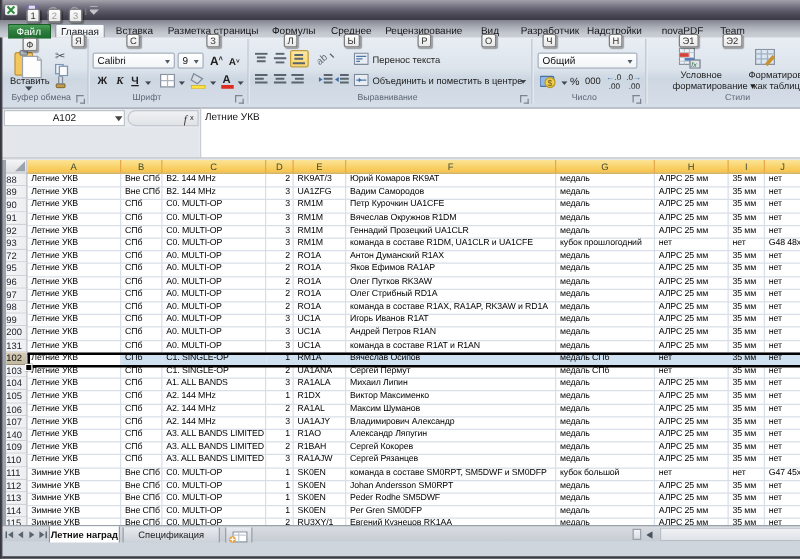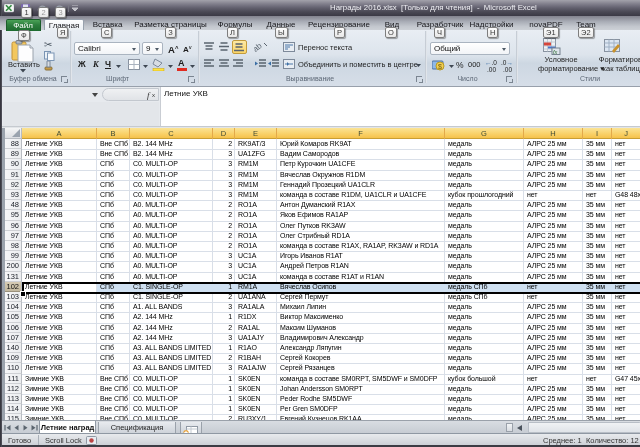--- a/index.html
+++ b/index.html
@@ -42,21 +42,21 @@
 #fcontent span{position:absolute;left:3px;top:2px;font-size:8px;color:#111;}
 #fgray{position:absolute;left:3px;top:15px;width:156px;height:24px;background:#e3e6ea;}
 #fbot{position:absolute;left:0;top:38.5px;width:640px;height:3px;background:linear-gradient(180deg,#b3b9c0 0%,#dfe2e6 40%,#f2f3f5 100%);}
 
 #grid{left:0;top:127.5px;width:640px;height:292px;background:#fff;overflow:hidden;}
 #gridleft{position:absolute;left:0;top:0;width:5px;height:293px;background:#9ba3ad;}
 #selall{position:absolute;left:5px;top:0;width:17px;height:11.5px;background:linear-gradient(180deg,#f4f5f6,#dcdee2);border-right:1px solid #b8bcc2;border-bottom:1px solid #b8bcc2;}
 #selall:after{content:"";position:absolute;right:1px;bottom:1px;border-left:8px solid transparent;border-bottom:8px solid #9aa3ae;}
 #chead{position:absolute;left:22px;top:0;width:618px;height:11.5px;background:linear-gradient(180deg,#fbe496 0%,#f9d26b 55%,#f6c24b 100%);border-bottom:1px solid #c99e33;}
 .ch{position:absolute;top:0;height:11px;font-size:7.5px;color:#3e4a35;text-align:center;line-height:11px;border-right:1px solid #e3a94a;}
-.rh{position:absolute;left:5px;width:17px;height:10.2px;background:linear-gradient(90deg,#f6f6f8,#eceef0);border-right:1px solid #b8bcc2;border-bottom:1px solid #cfd1d5;font-size:7.5px;color:#20242c;text-align:right;padding-right:2px;line-height:10px;}
+.rh{position:absolute;left:5px;width:17px;height:10.2px;background:linear-gradient(90deg,#f6f6f8,#eceef0);border-right:1px solid #b8bcc2;border-bottom:1px solid #cfd1d5;font-size:7.5px;color:#20242c;padding-right:2px;line-height:10px;}
 .rh.sel{background:linear-gradient(180deg,#d6cbb4,#c2b89e);border-bottom:1px solid #9a917c;color:#111;}
 .gv{position:absolute;top:11.5px;bottom:0;width:1px;background:#d9dfe8;}
 .gh{position:absolute;left:22px;right:0;height:1px;background:#d9dfe8;}
 .c{position:absolute;height:10.2px;font-size:7px;letter-spacing:-0.08px;color:#000;line-height:10.4px;padding-left:3px;white-space:nowrap;overflow:hidden;}
 .c.num{text-align:right;padding-right:3px;padding-left:0;}
 .c.selc{background:#cfe0f1;}
 #selrow{position:absolute;left:22px;top:154px;width:618px;height:12.6px;border-top:2px solid #000;border-bottom:2px solid #000;z-index:5;pointer-events:none;}
 #selrow i{position:absolute;left:0;top:-1px;bottom:-1px;width:2px;background:#000;}
 #fillh{position:absolute;left:20px;top:163.5px;width:6px;height:6px;background:#000;border:1px solid #fff;z-index:6;}
 
@@ -67,21 +67,20 @@
 
 #status{left:0;top:433px;width:640px;height:12px;background:linear-gradient(180deg,#e8eaed,#cdd1d7);border-top:1px solid #8f98a3;font-size:7.5px;color:#333;}
 #statusdark{left:0;top:445px;width:640px;height:2px;background:#3c3c44;}
 
 #bleft{left:0;top:0;width:2px;height:447px;background:linear-gradient(90deg,#2e2e36,#55555f);}
 </style></head>
 <body>
 <div id="w">
 
 <div class="abs" id="title">
-  <span class="ttext">Награды 2016.xlsx  [Только для чтения]  -  Microsoft Excel</span>
 
   <svg class="qati" style="left:4px;top:3.5px" width="10" height="9">
         <rect x="0" y="0" width="10" height="8" rx="1.5" fill="#f4f6f4" stroke="#b7bcc0" stroke-width="0.5"></rect>
         <path d="M2 1.2 L7.5 6.8 M7.5 1.2 L2 6.8" stroke="#2f8a3f" stroke-width="1.6"></path>
       </svg>
 
   <svg class="qati" style="left:21px;top:4px" width="9" height="9">
         <rect x="0" y="0" width="9" height="9" rx="1" fill="#7b68ae"></rect>
         <rect x="2" y="0.5" width="5" height="3" fill="#dfe3ee"></rect>
         <rect x="1.5" y="5" width="6" height="4" fill="#e9ecf4"></rect>
@@ -105,21 +104,21 @@
 <div class="kt" style="left:21px;top:7px;">1</div>
 <div class="kt dis" style="left:38px;top:7px;">2</div>
 <div class="kt dis" style="left:55px;top:7px;">3</div>
 
 <div class="abs" id="tabstrip">
   <div class="tab" id="tfile">Файл</div>
   <div class="tab" id="thome">Главная</div>
   <div class="tab" style="left:89px;width:37px;">Вставка</div>
   <div class="tab" style="left:128px;width:85px;">Разметка страницы</div>
   <div class="tab" style="left:213px;width:44px;">Формулы</div>
-  <div class="tab" style="left:261px;width:40px;">Данные</div>
+  <div class="tab" style="left:261px;width:40px;">Среднее</div>
   <div class="tab" style="left:304px;width:70px;">Рецензирование</div>
   <div class="tab" style="left:379px;width:26px;">Вид</div>
   <div class="tab" style="left:410px;width:60px;">Разработчик</div>
   <div class="tab" style="left:464px;width:55px;">Надстройки</div>
   <div class="tab" style="left:524px;width:44px;">novaPDF</div>
   <div class="tab" style="left:571px;width:30px;">Team</div>
 </div>
 
 <div class="kt" style="left:18px;top:29.5px;">Ф</div>
 <div class="kt" style="left:57px;top:27px;">Я</div>
@@ -274,20 +273,21 @@
     <path d="M8 12 L14 5 L16 7 L10 14 Z" fill="#c9922c"></path>
   </svg>
   <div class="btxt" style="left:596px;top:26px;text-align:center;width:60px;">Форматировать<br>как таблицу ▾</div>
   <div class="glabel" style="left:570px;width:40px;">Стили</div>
 </div>
 
 <div class="abs" id="fbar">
   <div id="fcontent">
         <span>Летние УКВ</span>
       </div>
+  <div id="nbox">A102</div>
   <div id="nboxdrop"></div>
   <div id="fxpill">
         <span class="fx">f</span>
         <span style="position:absolute;left:49px;top:3px;font-size:6px;color:#333;">x</span>
       </div>
   <div id="fgray"></div>
   <div id="fbot"></div>
 </div>
 
 <div class="abs" id="grid">
@@ -400,21 +400,21 @@
 <div class="c" style="left:22px;top:62.5px;width:75px;">Летние УКВ</div>
 <div class="c" style="left:97px;top:62.5px;width:33px;">СПб</div>
 <div class="c" style="left:130px;top:62.5px;width:83px;">C0. MULTI-OP</div>
 <div class="c num" style="left:213px;top:62.5px;width:22px;">3</div>
 <div class="c" style="left:235px;top:62.5px;width:42px;">RM1M</div>
 <div class="c" style="left:277px;top:62.5px;width:168px;">команда в составе R1DM, UA1CLR и UA1CFE</div>
 <div class="c" style="left:445px;top:62.5px;width:79px;">кубок прошлогодний</div>
 <div class="c" style="left:524px;top:62.5px;width:59px;">нет</div>
 <div class="c" style="left:583px;top:62.5px;width:29px;">нет</div>
 <div class="c" style="left:612px;top:62.5px;width:29px;">G48 48x</div>
-<div class="rh" style="top:72.7px">48</div>
+<div class="rh" style="top:72.7px">72</div>
 <div class="c" style="left:22px;top:72.7px;width:75px;">Летние УКВ</div>
 <div class="c" style="left:97px;top:72.7px;width:33px;">СПб</div>
 <div class="c" style="left:130px;top:72.7px;width:83px;">A0. MULTI-OP</div>
 <div class="c num" style="left:213px;top:72.7px;width:22px;">2</div>
 <div class="c" style="left:235px;top:72.7px;width:42px;">RO1A</div>
 <div class="c" style="left:277px;top:72.7px;width:168px;">Антон Думанский R1AX</div>
 <div class="c" style="left:445px;top:72.7px;width:79px;">медаль</div>
 <div class="c" style="left:524px;top:72.7px;width:59px;">АЛРС 25 мм</div>
 <div class="c" style="left:583px;top:72.7px;width:29px;">35 мм</div>
 <div class="c" style="left:612px;top:72.7px;width:29px;">нет</div>
@@ -672,27 +672,16 @@
           <circle cx="3" cy="6.5" r="2.6" fill="#e8a33d"></circle>
           <path d="M3 4.8 V8.2 M1.3 6.5 H4.7" stroke="#fff" stroke-width="1"></path>
         </svg></div>
   <span style="position:absolute;left:506px;top:2px;width:7px;height:9px;background:linear-gradient(180deg,#f2f4f6,#d8dce1);border:1px solid #9aa1aa;"></span>
   <svg style="position:absolute;left:517px;top:4px" width="6" height="6">
         <path d="M5 0 L0 3 L5 6 Z" fill="#4a525c"></path>
       </svg>
   <span style="position:absolute;left:528px;top:1px;right:0;height:11px;background:linear-gradient(180deg,#f0f2f4,#dfe3e8);border:1px solid #b8bec6;border-right:none;border-radius:1px;"></span>
 </div>
 
-<div class="abs" id="status">
-  <span style="position:absolute;left:8px;top:2px;">Готово</span>
-  <span style="position:absolute;left:38px;top:1px;width:1px;height:10px;background:#aab0b8;"></span>
-  <span style="position:absolute;left:45px;top:2px;">Scroll Lock</span>
-  <svg style="position:absolute;left:86px;top:2px" width="11" height="9">
-        <rect x="0.5" y="0.5" width="10" height="8" rx="1" fill="#e8ecf1" stroke="#8f98a3"></rect>
-        <circle cx="5.5" cy="4.5" r="2.2" fill="#b44"></circle>
-      </svg>
-  <span style="position:absolute;left:543px;top:2px;">Среднее: 1</span>
-  <span style="position:absolute;left:586px;top:2px;">Количество: 12</span>
-</div>
 <div class="abs" id="statusdark"></div>
 <div class="abs" id="bleft"></div>
 
 </div>
 
 </body></html>

